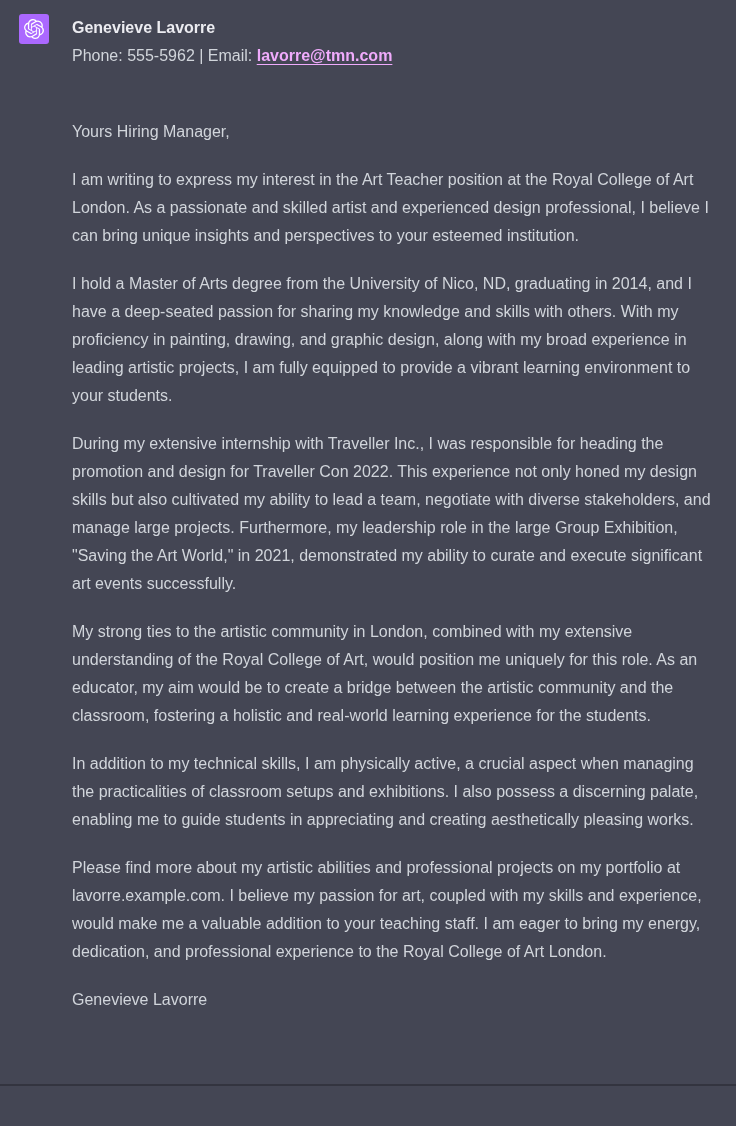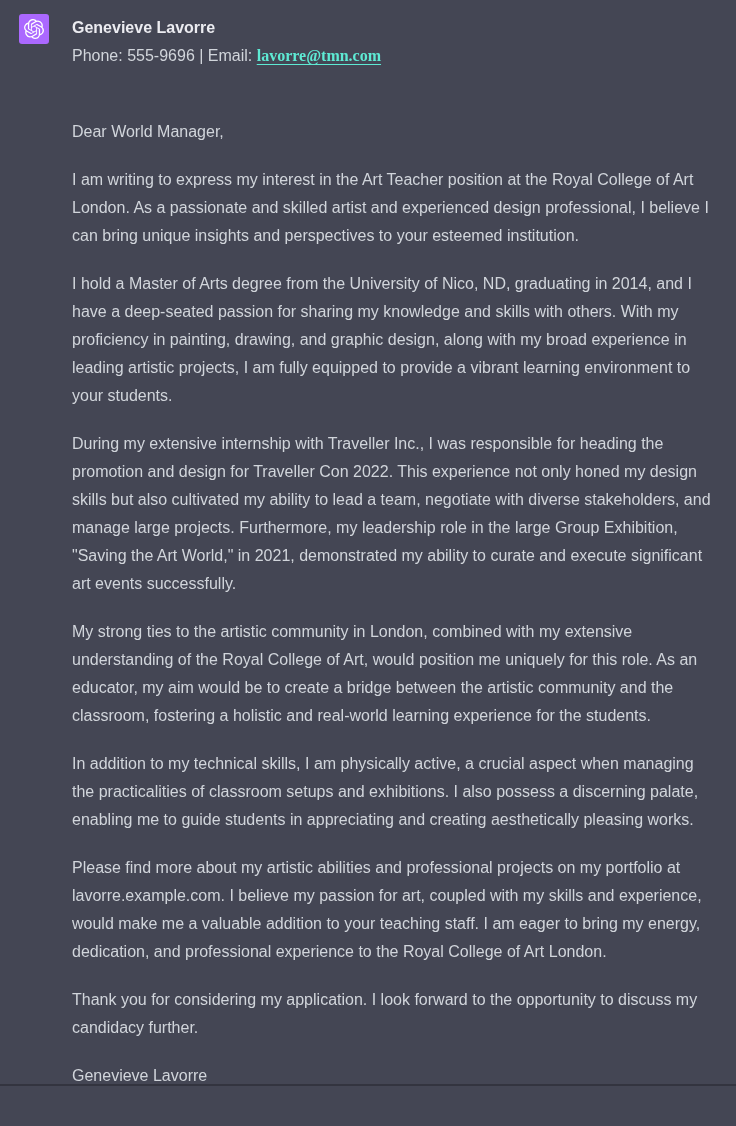--- a/index.html
+++ b/index.html
@@ -51,26 +51,25 @@
     margin-bottom: 0;
   }
   strong {
     color: #ECECF1;
     font-weight: 700;
   }
   .contact-line {
     color: #D1D5DB;
   }
   a.email-link {
-    color: #5eead4;
+    color: #f0abfc;
     font-weight: 700;
     text-decoration: underline;
     text-underline-offset: 3px;
     cursor: pointer;
-    font-family: Liberation Serif, serif;
   }
   .bottom-edge {
     position: absolute;
     left: 0;
     bottom: 0;
     width: 100%;
     height: 2px;
     background: #33343F;
   }
 </style>
@@ -83,35 +82,34 @@
     <div class="avatar">
       <svg viewBox="0 0 24 24" xmlns="http://www.w3.org/2000/svg" aria-hidden="true">
         <path d="M22.2819 9.8211a5.9847 5.9847 0 0 0-.5157-4.9108 6.0462 6.0462 0 0 0-6.5098-2.9A6.0651 6.0651 0 0 0 4.9807 4.1818a5.9847 5.9847 0 0 0-3.9977 2.9 6.0462 6.0462 0 0 0 .7427 7.0966 5.98 5.98 0 0 0 .511 4.9107 6.051 6.051 0 0 0 6.5146 2.9001A5.9847 5.9847 0 0 0 13.2599 24a6.0557 6.0557 0 0 0 5.7718-4.2058 5.9894 5.9894 0 0 0 3.9977-2.9001 6.0557 6.0557 0 0 0-.7475-7.073zM13.2599 22.4287a4.4755 4.4755 0 0 1-2.8764-1.04l.1419-.0804 4.7783-2.7582a.7948.7948 0 0 0 .3927-.6813v-6.7369l2.02 1.1686a.071.071 0 0 1 .038.0615v5.5826a4.504 4.504 0 0 1-4.4945 4.4944zm-9.6607-4.1254a4.4708 4.4708 0 0 1-.5346-3.0137l.142.0852 4.783 2.7582a.7712.7712 0 0 0 .7806 0l5.8428-3.3685v2.3324a.0804.0804 0 0 1-.0332.0615L9.74 19.9502a4.4992 4.4992 0 0 1-6.1408-1.6464zM2.3408 7.8956a4.485 4.485 0 0 1 2.3655-1.9728V11.6a.7664.7664 0 0 0 .3879.6765l5.8144 3.3543-2.0201 1.1685a.0757.0757 0 0 1-.071 0l-4.8303-2.7865A4.504 4.504 0 0 1 2.3408 7.8956zm16.5963 3.8558L13.1038 8.364 15.1192 7.2a.0757.0757 0 0 1 .071 0l4.8303 2.7913a4.4944 4.4944 0 0 1-.6765 8.1042v-5.6772a.79.79 0 0 0-.407-.667zm2.0107-3.0231l-.142-.0852-4.7735-2.7818a.7759.7759 0 0 0-.7854 0L9.409 9.2297V6.8974a.0662.0662 0 0 1 .0284-.0615l4.8303-2.7866a4.4992 4.4992 0 0 1 6.6802 4.66zM8.3065 12.863l-2.02-1.1638a.0804.0804 0 0 1-.038-.0567V6.0742a4.4992 4.4992 0 0 1 7.3757-3.4537l-.142.0805L8.704 5.459a.7948.7948 0 0 0-.3927.6813zm1.0976-2.3654l2.602-1.4998 2.6069 1.4998v2.9994l-2.5974 1.4997-2.6067-1.4997z"></path>
       </svg>
     </div>
 
     <div class="content">
 
       <p>
         <strong>Genevieve Lavorre</strong><br>
-        <span class="contact-line"><span>Phone: 555-9696 | Email: </span><a class="email-link" href="#">lavorre@tmn.com</a></span>
+        <span class="contact-line"><span>Phone: 555-5962 | Email: </span><a class="email-link" href="#">lavorre@tmn.com</a></span>
       </p>
 
       <p>
         <br>
-        <span>Dear World Manager,</span>
+        <span>Yours Hiring Manager,</span>
       </p>
 
       <p>I am writing to express my interest in the Art Teacher position at the Royal College of Art London. As a passionate and skilled artist and experienced design professional, I believe I can bring unique insights and perspectives to your esteemed institution.</p>
       <p>I hold a Master of Arts degree from the University of Nico, ND, graduating in 2014, and I have a deep-seated passion for sharing my knowledge and skills with others. With my proficiency in painting, drawing, and graphic design, along with my broad experience in leading artistic projects, I am fully equipped to provide a vibrant learning environment to your students.</p>
       <p>During my extensive internship with Traveller Inc., I was responsible for heading the promotion and design for Traveller Con 2022. This experience not only honed my design skills but also cultivated my ability to lead a team, negotiate with diverse stakeholders, and manage large projects. Furthermore, my leadership role in the large Group Exhibition, "Saving the Art World," in 2021, demonstrated my ability to curate and execute significant art events successfully.</p>
       <p>My strong ties to the artistic community in London, combined with my extensive understanding of the Royal College of Art, would position me uniquely for this role. As an educator, my aim would be to create a bridge between the artistic community and the classroom, fostering a holistic and real-world learning experience for the students.</p>
       <p>In addition to my technical skills, I am physically active, a crucial aspect when managing the practicalities of classroom setups and exhibitions. I also possess a discerning palate, enabling me to guide students in appreciating and creating aesthetically pleasing works.</p>
       <p>Please find more about my artistic abilities and professional projects on my portfolio at lavorre.example.com. I believe my passion for art, coupled with my skills and experience, would make me a valuable addition to your teaching staff. I am eager to bring my energy, dedication, and professional experience to the Royal College of Art London.</p>
-      <p>Thank you for considering my application. I look forward to the opportunity to discuss my candidacy further.</p>
 
       <p>Genevieve Lavorre</p>
 
     </div>
   </div>
 
   <div class="bottom-edge"></div>
 </div>
 
 </body></html>

